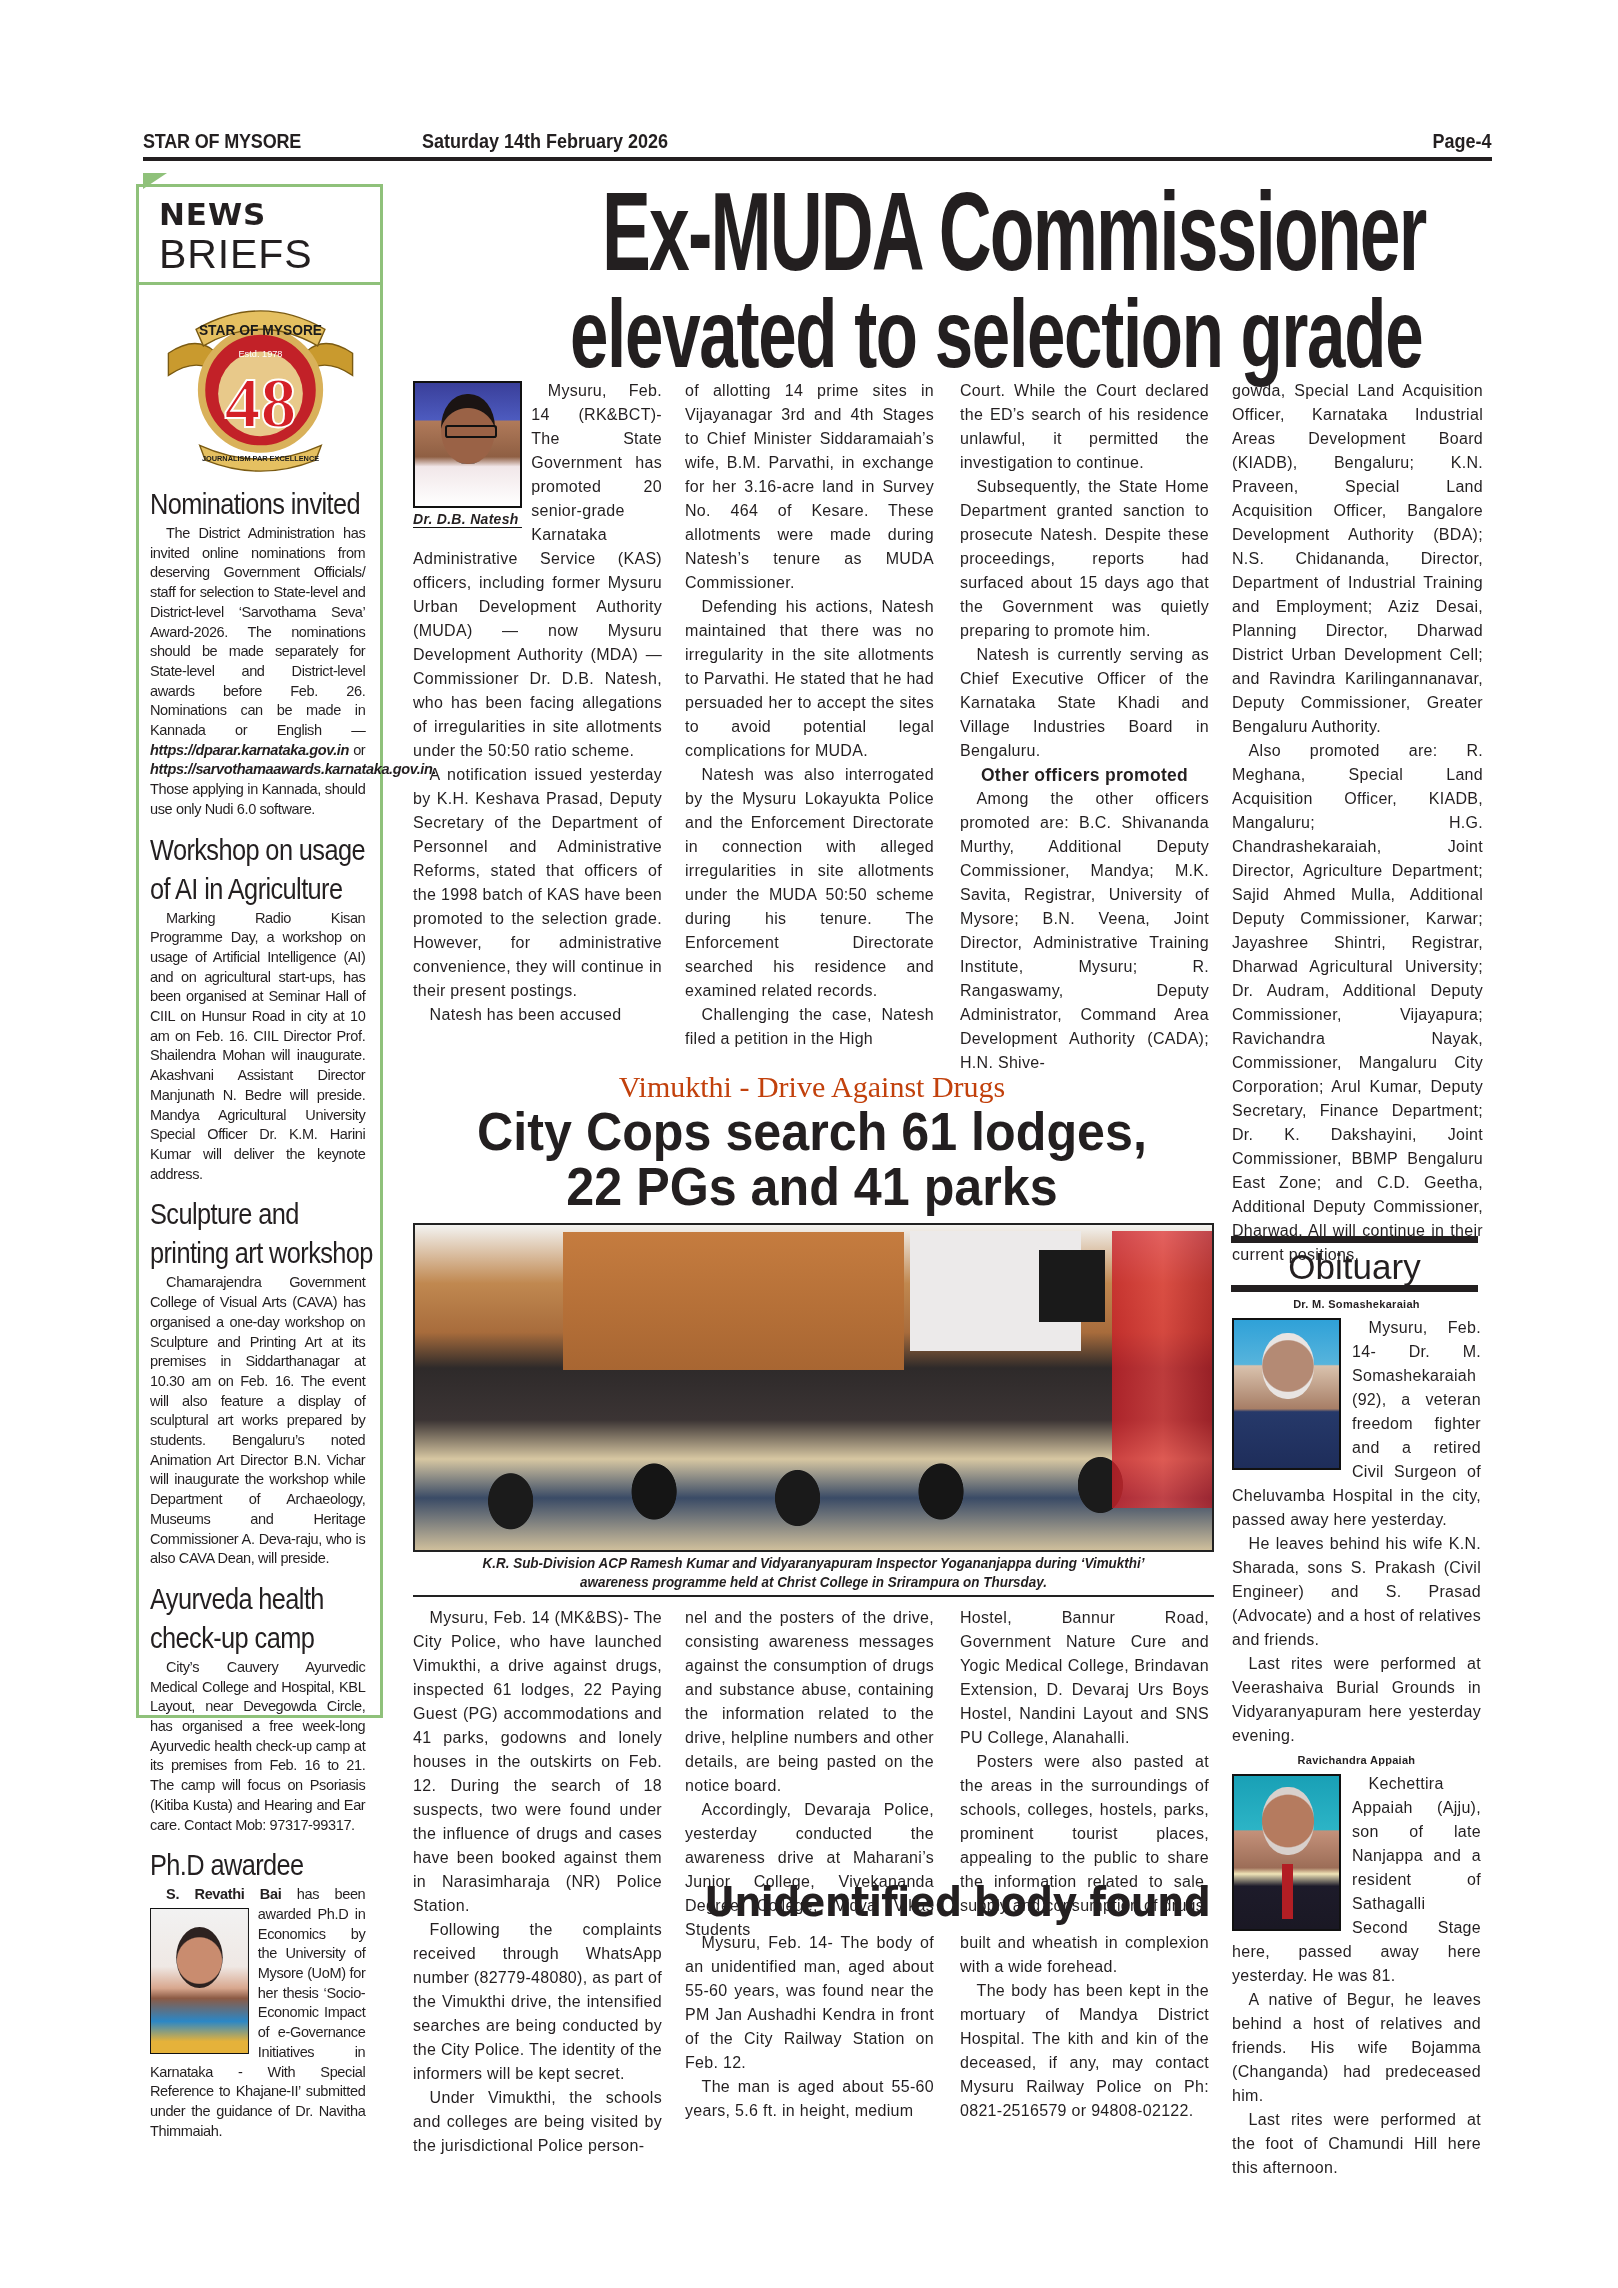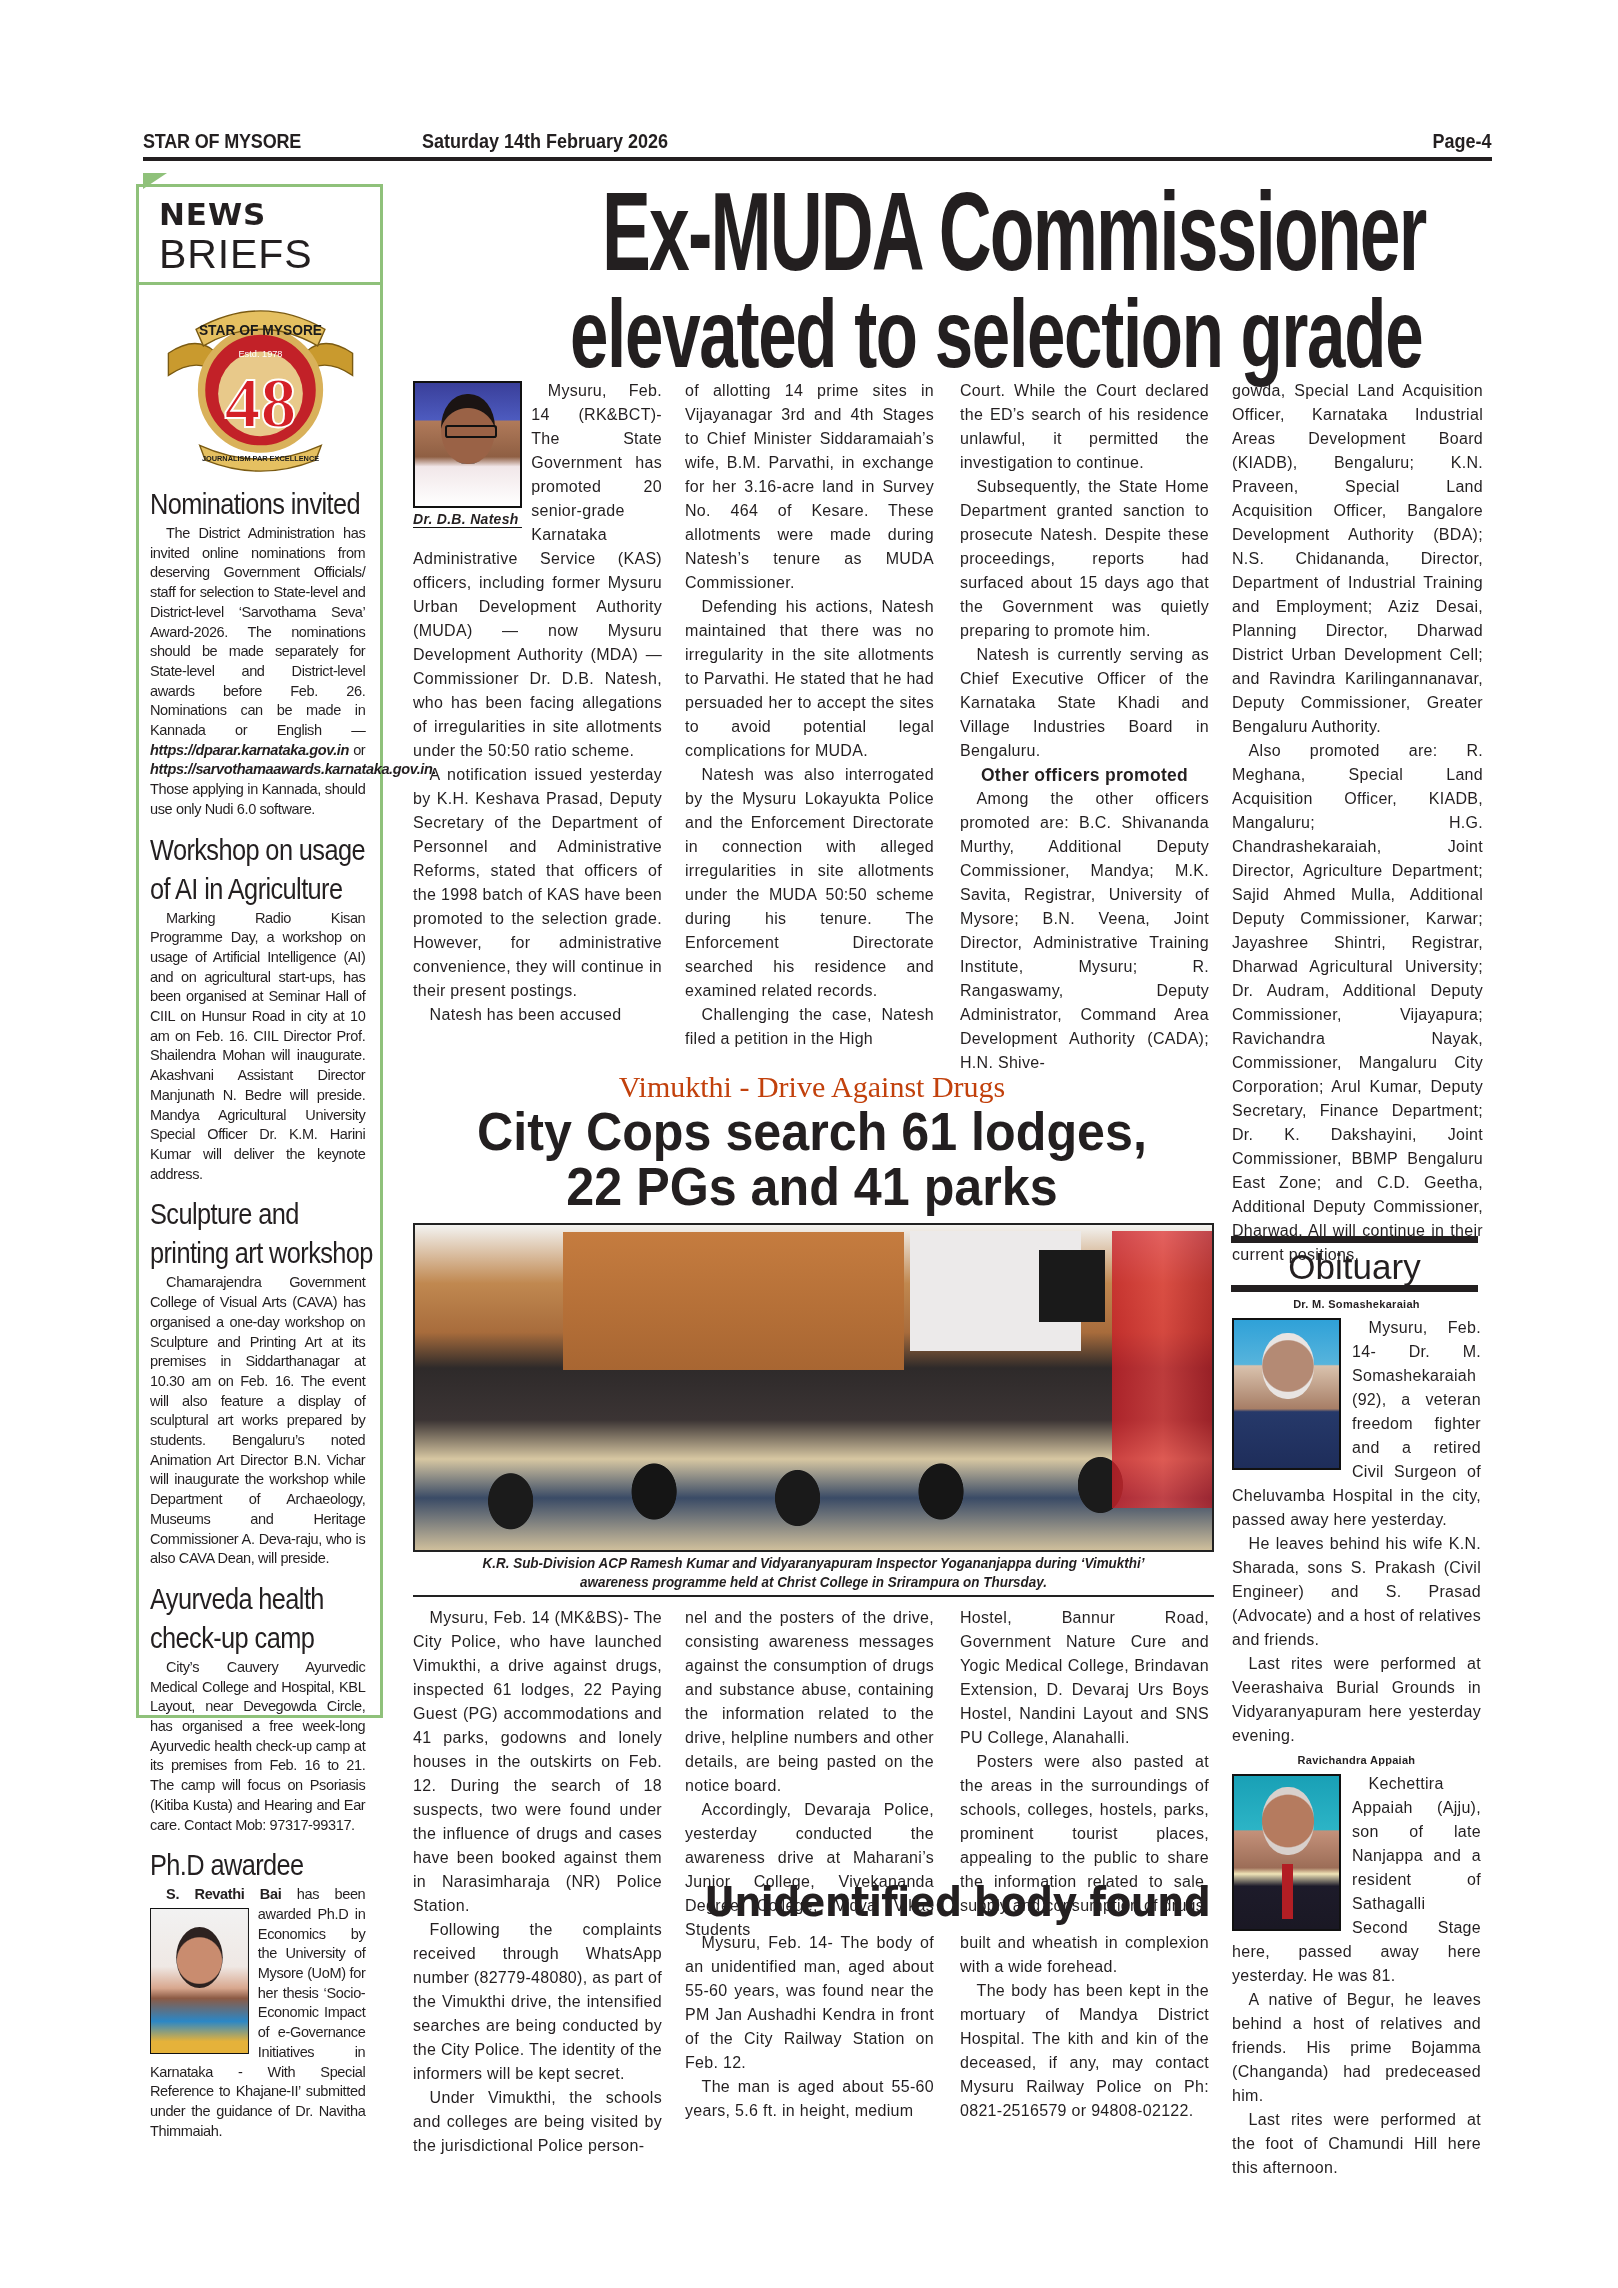--- a/index.html
+++ b/index.html
@@ -212,16 +212,16 @@
 <div class="abs obit-rule-top"></div>
 <div class="abs obit-title">Obituary</div>
 <div class="abs obit-rule-bot"></div>
 <div class="col o1">
   <p class="obit-name">Dr. M. Somashekaraiah</p>
   <p><span class="soma-photo"></span><span>Mysuru, Feb. 14- Dr. M. Somashekaraiah (92), a veteran freedom fighter and a retired Civil Surgeon of Cheluvamba Hospital in the city, passed away here yesterday.</span></p>
   <p class="clr">He leaves behind his wife K.N. Sharada, sons S. Prakash (Civil Engineer) and S. Prasad (Advocate) and a host of relatives and friends.</p>
   <p>Last rites were performed at Veerashaiva Burial Grounds in Vidyaranyapuram here yesterday evening.</p>
   <p class="obit-name">Ravichandra Appaiah</p>
   <p><span class="appaiah-photo"></span><span>Kechettira Appaiah (Ajju), son of late Nanjappa and a resident of Sathagalli Second Stage here, passed away here yesterday. He was 81.</span></p>
-  <p class="clr">A native of Begur, he leaves behind a host of relatives and friends. His prime Bojamma (Changanda) had predeceased him.</p>
+  <p class="clr">A native of Begur, he leaves behind a host of relatives and friends. His wife Bojamma (Changanda) had predeceased him.</p>
   <p>Last rites were performed at the foot of Chamundi Hill here this afternoon.</p>
 </div>
 
 
 </body></html>

